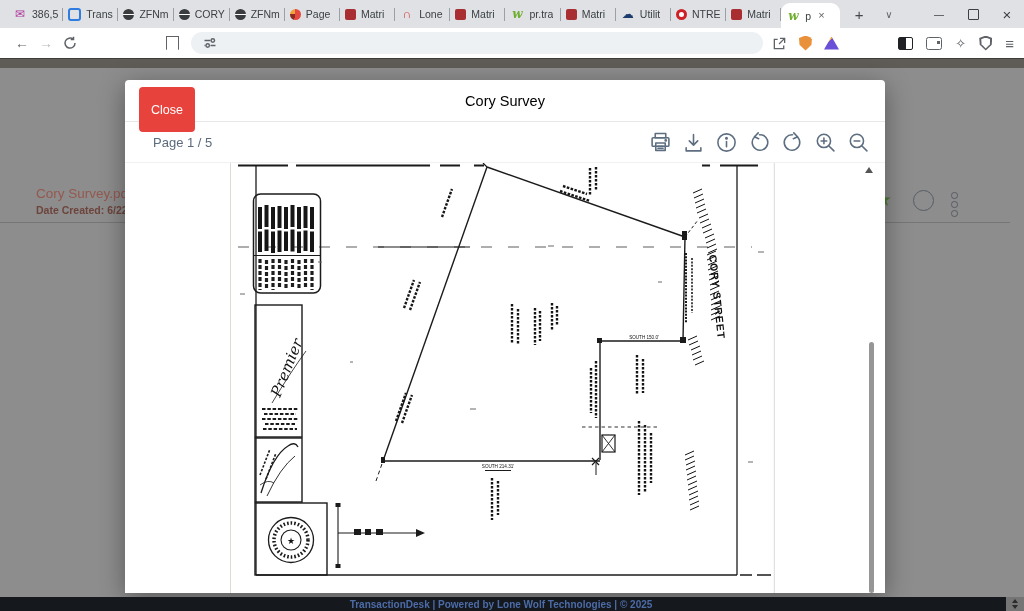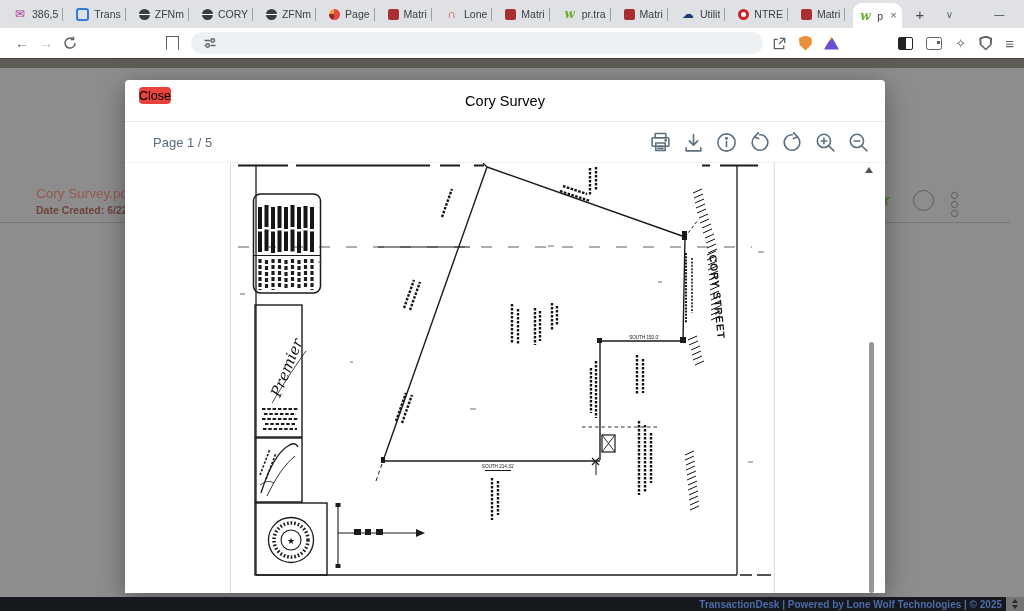--- a/index.html
+++ b/index.html
@@ -1,20 +1,20 @@
 <!DOCTYPE html>
 <html><head>
 <meta charset="utf-8">
 <style>
   html,body{margin:0;padding:0;background:#000;}
   body{width:1024px;height:611px;overflow:hidden;font-family:"Liberation Sans",sans-serif;position:relative;}
   .stage{position:absolute;inset:0;background:#8d8d8d;}
 
   
-  .tabstrip{position:absolute;left:0;top:0;width:1024px;height:28px;background:#dfe1e5;display:flex;align-items:flex-end;padding-left:8px;box-sizing:border-box;gap:8px;}
+  .tabstrip{position:absolute;left:0;top:0;width:1024px;height:28px;background:#dfe1e5;display:flex;align-items:flex-end;padding-left:8px;box-sizing:border-box;}
   .tab{height:28px;width:56px;display:flex;align-items:center;gap:5px;padding:0 5px;box-sizing:border-box;position:relative;cursor:pointer;}
   .tab::after{content:"";position:absolute;right:0;top:8px;height:13px;width:1px;background:#9aa0a6;}
   .tab-label{font-size:10.5px;color:#3c4043;white-space:nowrap;overflow:hidden;max-width:34px;}
   .tab.active{background:#fff;border-radius:9px 9px 0 0;height:25px;width:60px;}
   .tab.active::after{display:none;}
   .tab-close{font-size:11px;color:#5f6368;margin-left:2px;line-height:1;}
   .tab-close::before{content:"×";}
   .newtab{width:26px;height:26px;display:flex;align-items:center;justify-content:center;font-size:15px;color:#45474a;margin-left:6px;align-self:center;}
   .newtab::before{content:"+";}
   .winctl{margin-left:auto;display:flex;align-items:center;align-self:stretch;}
@@ -68,34 +68,34 @@
   .bg-star{position:absolute;left:875px;top:130px;font-size:19px;color:#4e7a33;}
   .bg-star::before{content:"★";}
   .bg-circle{position:absolute;left:913px;top:132px;width:19px;height:19px;border:1.6px solid #565d64;border-radius:50%;}
   .bg-kebab{position:absolute;left:951px;top:134px;width:5px;}
   .bg-kebab i{display:block;width:4.5px;height:4.5px;border:1.3px solid #565d64;border-radius:50%;margin-bottom:2.6px;}
   .bg-divider{position:absolute;left:0;top:164px;width:1010px;height:1px;background:rgba(0,0,0,.16);}
 
   
   .modal{position:absolute;left:125px;top:80px;width:760px;height:512px;background:#fff;border-radius:4px;box-shadow:0 6px 26px rgba(0,0,0,.38);z-index:5;}
   .modal-header{height:41px;border-bottom:1px solid #e7e7e7;position:relative;display:flex;align-items:center;justify-content:center;}
-  .close-btn{position:absolute;left:14px;top:7px;height:17px;padding:0 0;background:#e8423d;color:#000000;font-size:12.5px;border:none;border-radius:4px;display:flex;align-items:center;cursor:pointer;}
+  .close-btn{position:absolute;left:14px;top:7px;height:45px;padding:0 12px;background:#e8423d;color:#ffffff;font-size:12.5px;border:none;border-radius:4px;display:flex;align-items:center;cursor:pointer;}
   .modal-title{font-size:14.5px;color:#000000;}
   .modal-toolbar{height:41px;border-bottom:1px solid #f1f1f1;display:flex;align-items:center;padding:0 16px 0 28px;box-sizing:border-box;}
   .page-indicator{font-size:13px;color:#5b6b7c;}
   .tools{margin-left:auto;display:flex;align-items:center;gap:11px;}
   .toolbtn{width:22px;height:22px;display:flex;align-items:center;justify-content:center;cursor:pointer;}
   .toolbtn svg{stroke:#5d6e80;fill:none;stroke-width:1.5;stroke-linecap:round;stroke-linejoin:round;}
   .viewer{position:relative;height:430px;overflow:hidden;background:#fff;}
   .survey{position:absolute;left:105px;top:0;width:545px;height:430px;filter:blur(.25px);}
   .vscroll-up{position:absolute;left:740px;top:4px;width:0;height:0;border-left:4.5px solid transparent;border-right:4.5px solid transparent;border-bottom:6px solid #555;}
   .vscroll-thumb{position:absolute;left:744px;top:179px;width:5px;height:251px;background:#969696;border-radius:3px;}
 
   
-  .footerbar{position:absolute;left:0;top:597px;width:1024px;height:14px;background:#15181c;display:flex;align-items:center;justify-content:flex-end;z-index:6;}
+  .footerbar{position:absolute;left:0;top:597px;width:1024px;height:14px;background:#15181c;display:flex;align-items:center;justify-content:center;z-index:6;}
   .footer-text{font-size:10px;font-weight:bold;color:#4c6ca8;margin-right:22px;}
   .corner{position:absolute;right:0;top:0;width:18px;height:14px;background:#757575;display:flex;flex-direction:column;align-items:center;justify-content:center;gap:2px;}
   .corner .up{width:0;height:0;border-left:3.5px solid transparent;border-right:3.5px solid transparent;border-bottom:4px solid #2b2b2b;}
   .corner .down{width:0;height:0;border-left:3.5px solid transparent;border-right:3.5px solid transparent;border-top:4px solid #2b2b2b;}
 
   .cursive{font-family:"DejaVu Serif",serif;font-style:italic;}
   .tinylabel{font-family:"Liberation Sans",sans-serif;}
 </style>
 </head>
 <body>

